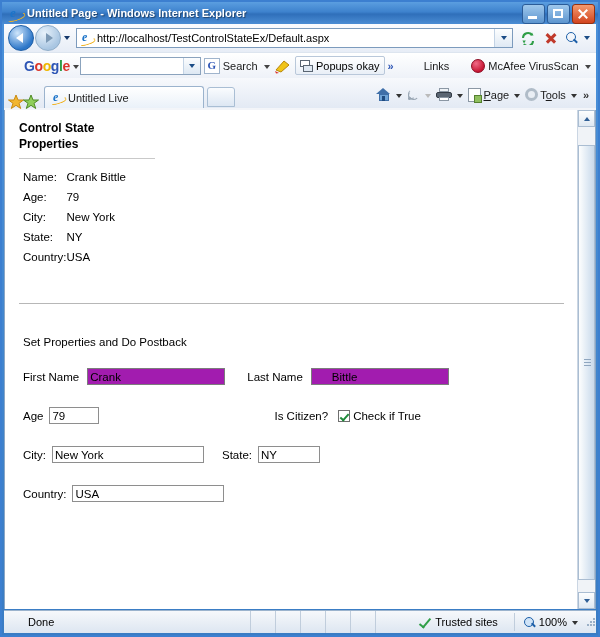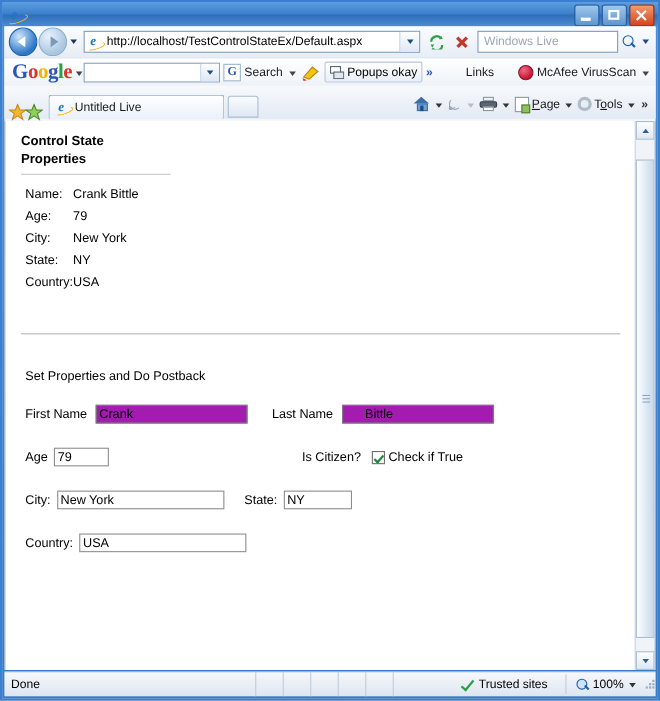--- a/index.html
+++ b/index.html
@@ -81,21 +81,21 @@
   }
   .search-ph{flex:1 1 auto;font-size:11px;color:#9ba7b4;padding-left:5px;white-space:nowrap;overflow:hidden;}
   .mag{width:19px;height:18px;position:relative;flex:0 0 auto;}
   .mag-c{position:absolute;left:4px;top:3px;width:8px;height:8px;border:1.6px solid #1d5fa8;border-radius:50%;}
   .mag-h{position:absolute;left:11px;top:11px;width:5px;height:1.8px;background:#1d5fa8;transform:rotate(45deg);}
   .sdrop{width:11px;height:18px;position:relative;flex:0 0 auto;}
   .sdrop .caret-d{left:3px;top:7px;border-top-color:#1b4c86;}
   
   .gbar{height:25px;display:flex;align-items:center;padding:0 4px;
     background:linear-gradient(to bottom,#ffffff,#eef2f8);border-top:1px solid #dde5ef;}
-  .glogo{font-family:Liberation Serif, serif;font-size:19px;font-weight:bold;letter-spacing:-.4px;margin-left:3px;}
+  .glogo{font-family:Liberation Sans, sans-serif;font-size:14px;font-weight:bold;letter-spacing:-.4px;margin-left:16px;}
   .glogo .b{color:#2d55b5;} .glogo .r{color:#d9352a;} .glogo .y{color:#efb600;} .glogo .g{color:#2e9e47;}
   .gcaret{width:11px;height:18px;position:relative;}
   .gcaret .caret-d{left:3px;top:8px;border-top-color:#444;}
   .gsearch{width:128px;height:18px;border:1px solid #8ba3bd;background:#fff;display:flex;align-items:center;box-sizing:border-box;}
   .gsearch .gs-drop{margin-left:auto;width:16px;height:16px;background:linear-gradient(to bottom,#fcfdfe,#dde8f3);border-left:1px solid #c3d3e5;position:relative;}
   .gsearch .gs-drop .caret-d{left:5px;top:6px;border-top-color:#1b4c86;}
   .gitem{display:flex;align-items:center;height:18px;padding:0 3px;font-size:11px;color:#1a1a1a;white-space:nowrap;}
   .g-icon-box{width:14px;height:14px;border:1px solid #9fb4cc;background:#fff;color:#2d55b5;
     font-family:"Liberation Serif",serif;font-weight:bold;font-size:11px;line-height:13px;text-align:center;margin-right:3px;}
   .pop-btn{display:flex;align-items:center;height:17px;border:1px solid #b9c8da;border-radius:2px;
@@ -192,21 +192,21 @@
     border:1px solid #aabdd2;box-sizing:border-box;}
   .sb-grip{position:absolute;left:5px;top:50%;margin-top:-4px;width:7px;height:8px;}
   .sb-grip i{display:block;height:1px;background:#8fa6bf;margin-bottom:2px;}
   
   .statusbar{
     position:absolute;left:2px;right:2px;bottom:2px;height:22px;
     background:linear-gradient(to bottom,#f6f8fb,#dde6f1);
     border-top:1px solid #9bb3cd;
     display:flex;align-items:center;font-size:11px;color:#000;
   }
-  .st-done{padding-left:6px;min-width:222px;}
+  .st-done{padding-left:24px;min-width:222px;}
   .st-seg{width:24px;height:22px;border-left:1px solid #c0cddc;}
   .st-zone{display:flex;align-items:center;margin-left:auto;padding-right:6px;gap:4px;}
   .chk-g{width:13px;height:13px;position:relative;}
   .chk-g::after{content:"";position:absolute;left:4px;top:0px;width:4px;height:10px;
     border:solid #2e9e47;border-width:0 2.5px 2.5px 0;transform:rotate(40deg);}
   .zoom-seg{display:flex;align-items:center;gap:3px;border-left:1px solid #c0cddc;padding-left:8px;margin-left:10px;}
   .zmag{width:13px;height:13px;position:relative;}
   .zmag-c{position:absolute;left:1px;top:1px;width:8px;height:8px;border:1.6px solid #1d5fa8;border-radius:50%;background:#cfe3f7;}
   .zmag-h{position:absolute;left:8px;top:8px;width:5px;height:1.8px;background:#1d5fa8;transform:rotate(45deg);}
   .grip{width:10px;height:10px;position:relative;margin-left:4px;}
@@ -222,20 +222,21 @@
 </head>
 <body>
 
 <div class="window">
 
   <div class="titlebar">
     <div class="title-ico">
       <span class="eglyph" style="position:absolute;left:3px;top:1px;font-size:13px;">e</span>
       <span class="eswoosh"></span>
     </div>
+    <span class="title-text">Untitled Page - Windows Internet Explorer</span>
     <div class="winbtns">
       <div class="wbtn">
           <span class="min-g"></span>
         </div>
       <div class="wbtn">
           <span class="max-g"></span>
         </div>
       <div class="wbtn close">
           <span class="x-g"></span>
           <span class="x-g2"></span>
@@ -275,23 +276,20 @@
           <path d="M3 12.5 L1.5 9.5 L4.8 9.4 Z" fill="#2e9e47"></path>
         </svg>
       </div>
       <div class="rbtn">
         <span class="stop-g">
             <i></i>
             <b></b>
           </span>
       </div>
 
-      <div class="searchwrap">
-        <span class="search-ph" title="Windows Live">Windows Live</span>
-      </div>
       <div class="mag">
           <span class="mag-c"></span>
           <span class="mag-h"></span>
         </div>
       <div class="sdrop">
           <span class="caret-d"></span>
         </div>
     </div>
 
     <div class="gbar">

